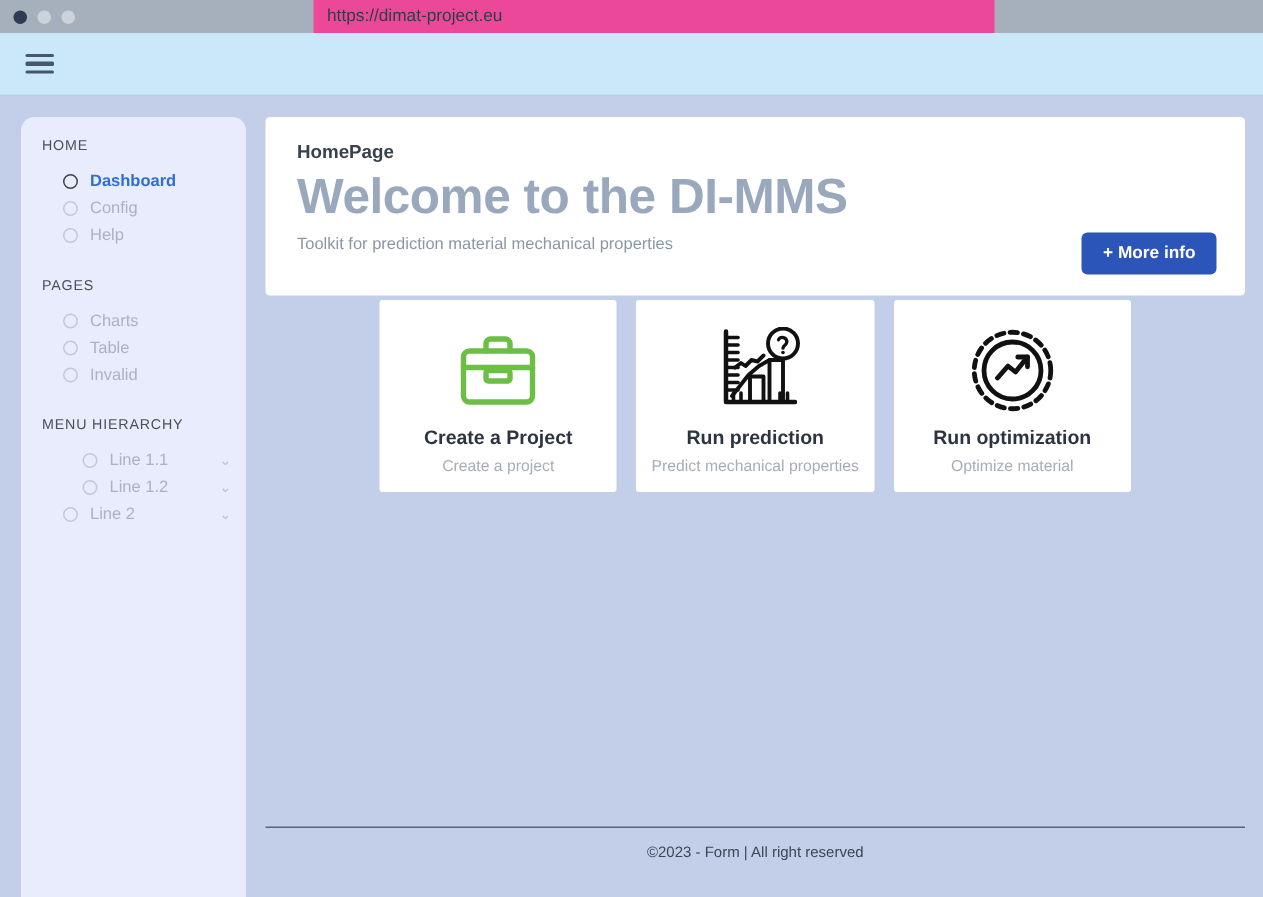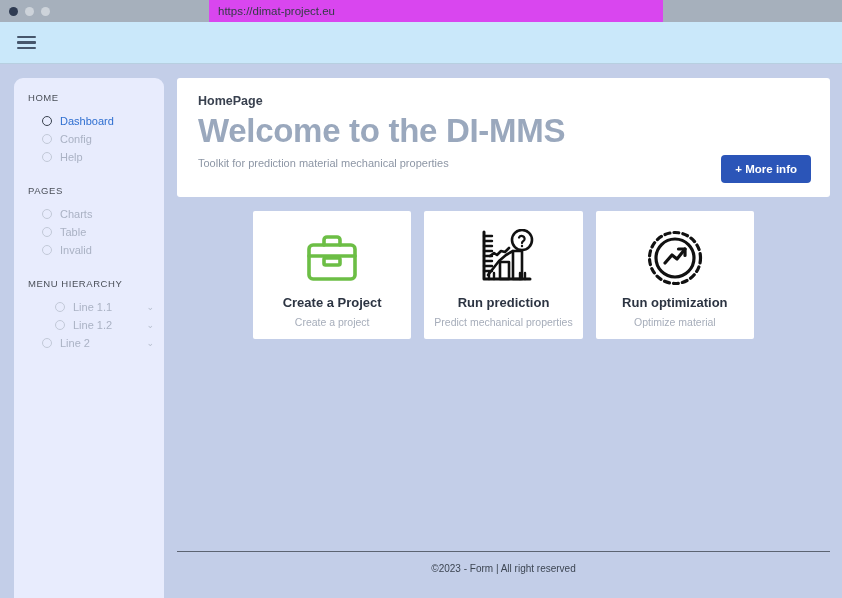--- a/index.html
+++ b/index.html
@@ -32,21 +32,21 @@
   .dot { width: 9px; height: 9px; border-radius: 50%; }
   .dot-1 { background: #2f3b52; }
   .dot-2 { background: #cdd3da; }
   .dot-3 { background: #cdd3da; }
   .url-bar {
     position: absolute;
     left: 209px;
     top: 0px;
     width: 454px;
     height: 22px;
-    background: #d946ef;
+    background: #ec4899;
     display: flex;
     align-items: center;
     padding-left: 9px;
     font-size: 11.5px;
     color: #333b45;
   }
 
   
   .topbar {
     height: 42px;
@@ -107,21 +107,21 @@
     color: #aab2c4;
     cursor: pointer;
     min-height: 17px;
   }
   .nav-item .radio {
     width: 10px; height: 10px;
     flex: 0 0 10px;
     border-radius: 50%;
     border: 1.4px solid #c2c9d8;
   }
-  .nav-item.active { color: #2f6fd0; font-weight: normal; }
+  .nav-item.active { color: #2f6fd0; font-weight: bold; }
   .nav-item.active .radio { border-color: #3a4250; border-width: 1.5px; }
 
   .nav-item.indent { padding-left: 41px; }
   .nav-item .chev {
     margin-left: auto;
     font-size: 9px;
     color: #b7bfce;
     line-height: 1;
   }
 
@@ -170,21 +170,21 @@
     font-weight: bold;
     font-family: "Liberation Sans", sans-serif;
     padding: 8px 14px;
     cursor: pointer;
   }
 
   
   .cards {
     display: flex;
     gap: 13px;
-    margin-top: 14px;
+    margin-top: 3px;
     padding: 0 76px;
   }
   .card {
     flex: 1;
     background: #fff;
     border-radius: 2px;
     height: 128px;
     display: flex;
     flex-direction: column;
     align-items: center;

